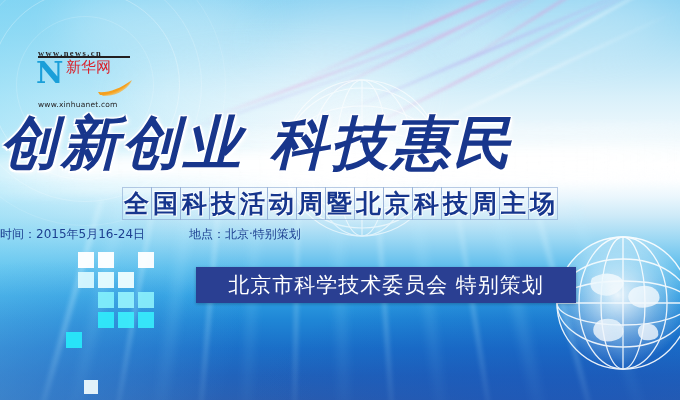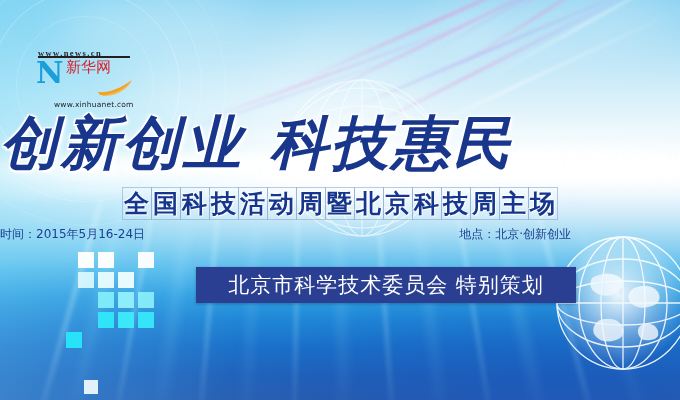--- a/index.html
+++ b/index.html
@@ -119,21 +119,20 @@
     font-size:15px;line-height:16px;color:#d9202a;font-weight:normal;
     font-family:"DejaVu Sans",sans-serif;letter-spacing:0px;
     white-space:nowrap;
   }
   .logo-swoosh{position:absolute;left:62px;top:22px;width:36px;height:16px;}
   .logo-url-bot{
     position:absolute;left:2px;top:56px;width:96px;
     font-family:"DejaVu Sans",sans-serif;
     font-size:7.5px;letter-spacing:.2px;color:#231f20;
     white-space:nowrap;
-    margin-left:16px;
   }
 
   
   #headline{
     position:absolute;left:0;top:112px;width:680px;
     font-family:"DejaVu Serif","Liberation Serif",serif;
     font-style:italic;
     font-weight:bold;
     font-size:58px;
     line-height:62px;
@@ -164,21 +163,21 @@
     line-height:25px;
     color:#16368d;
     box-sizing:border-box;
     text-shadow:0 0 2px #fff,1px 1px 0 rgba(255,255,255,.9),-1px -1px 0 rgba(255,255,255,.9);
     background:rgba(255,255,255,.10);
   }
 
   
   #meta{
     position:absolute;left:0;top:227px;width:571px;
-    display:flex;justify-content:space-between;align-items:center;
+    display:flex;justify-content:flex-start;align-items:center;
     font-family:"DejaVu Sans","Liberation Sans",sans-serif;
     font-size:12px;line-height:14px;color:#1c3f90;
     white-space:nowrap;
   }
   #meta .sp{display:inline-block;width:44px;}
 
   
   #orgbar{
     position:absolute;left:196px;top:267px;width:380px;height:36px;
     background:#2a3f92;
@@ -343,21 +342,21 @@
     <div class="cell">科</div>
     <div class="cell">技</div>
     <div class="cell">周</div>
     <div class="cell">主</div>
     <div class="cell">场</div>
   </div>
 
   <div id="meta">
     <span>时间：2015年5月16-24日</span>
     <span class="sp"></span>
-    <span>地点：北京·创新创业</span>
+    <span>地点：北京·特别策划</span>
   </div>
 
   <div id="orgbar">
     <span class="txt">北京市科学技术委员会 特别策划</span>
   </div>
 
   <div id="mosaic">
     <i style="left:0px;  top:0px;  width:16px;height:16px;background:rgba(255,255,255,.97);"></i>
     <i style="left:20px; top:0px;  width:16px;height:16px;background:rgba(255,255,255,.97);"></i>
     <i style="left:60px; top:0px;  width:16px;height:16px;background:rgba(255,255,255,.95);"></i>

